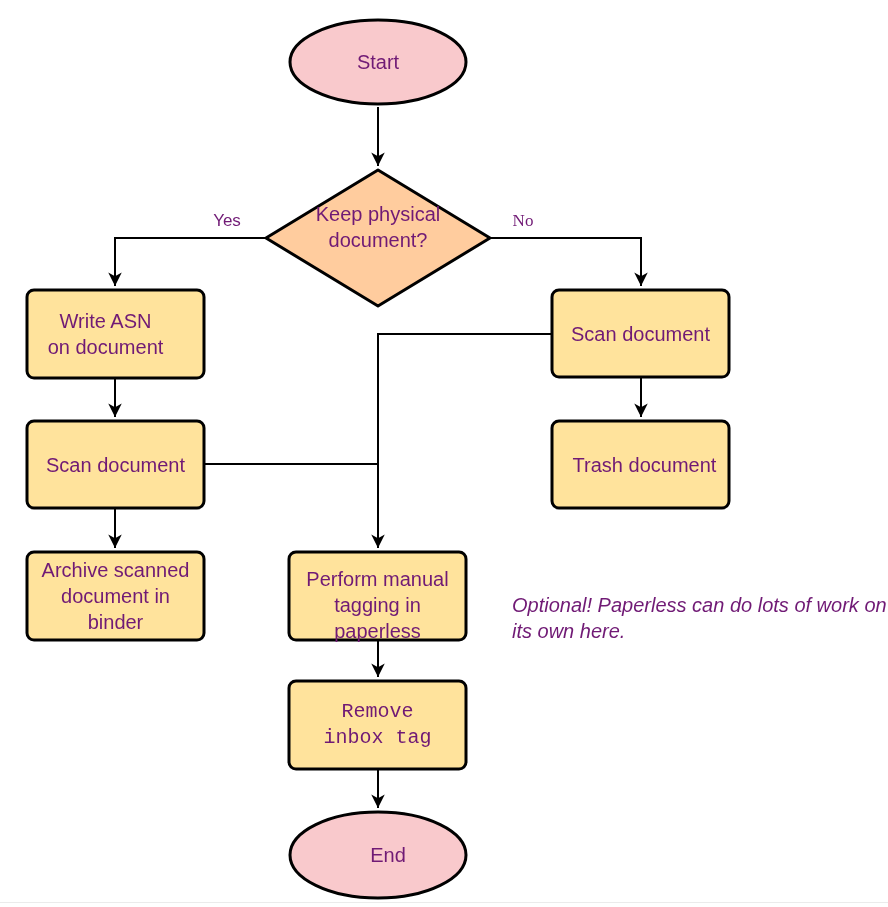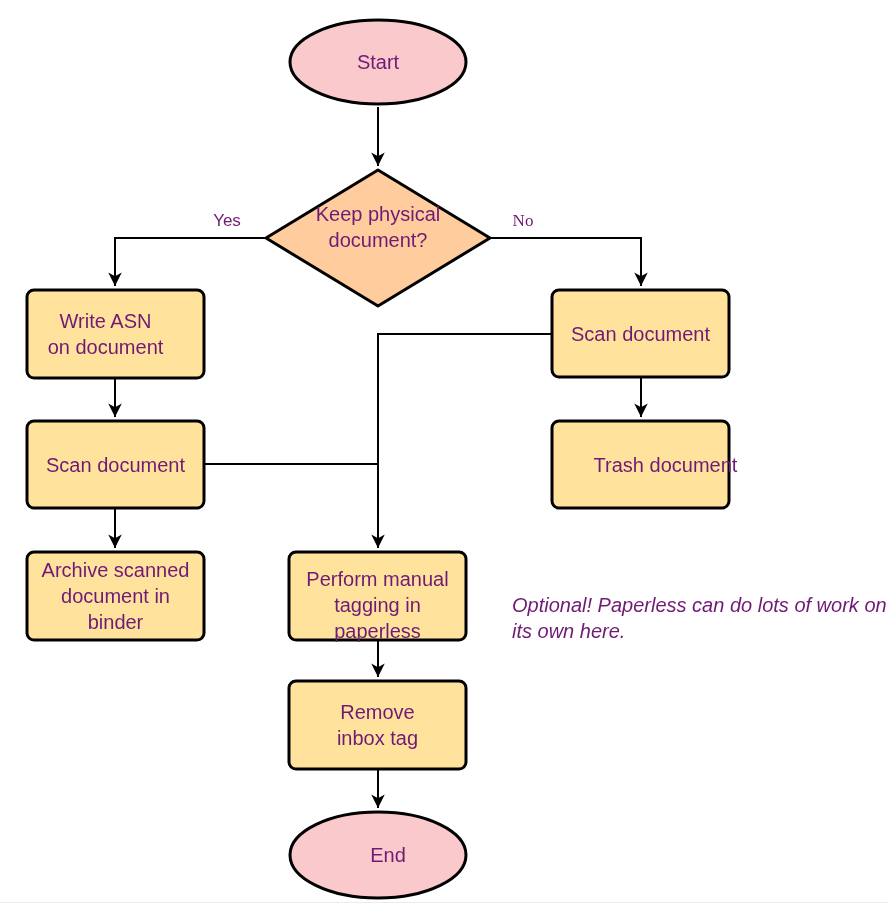--- a/index.html
+++ b/index.html
@@ -102,27 +102,27 @@
 on document</div>
 
   <div class="label" style="left:27px; top:421px; width:177px; height:87px;">Scan document</div>
 
   <div class="label" style="left:27px; top:552px; width:177px; height:88px;border-radius:20px;">Archive scanned
 document in
 binder</div>
 
   <div class="label" style="left:552px; top:290px; width:177px; height:87px;">Scan document</div>
 
-  <div class="label" style="left:552px; top:421px; width:185px; height:87px;padding-left:21px;">Trash document</div>
+  <div class="label" style="left:552px; top:421px; width:185px; height:87px;">Trash document</div>
 
   <div class="label" style="left:289px; top:552px; width:177px; height:106px;">Perform manual
 tagging in
 paperless</div>
 
-  <div class="label" style="left:289px; top:681px; width:177px; height:88px;">Remove
+  <div class="label" style="left:289px; top:681px; width:177px; height:88px;font-family:Liberation Mono, monospace;">Remove
 inbox tag</div>
 
   <div class="label" style="left:300px; top:812px; width:176px; height:86px;">End</div>
 
   <div class="label edge-label" style="left:194px; top:209px; width:66px; height:24px;text-align:center;">Yes</div>
 
   <div class="label edge-label" style="left:490px; top:209px; width:66px; height:24px;font-family:Liberation Serif, serif;">No</div>
 
   <div class="label annotation" style="left:481px; top:592px; width:404px; height:54px;">Optional! Paperless can do lots of work on
 its own here.</div>

